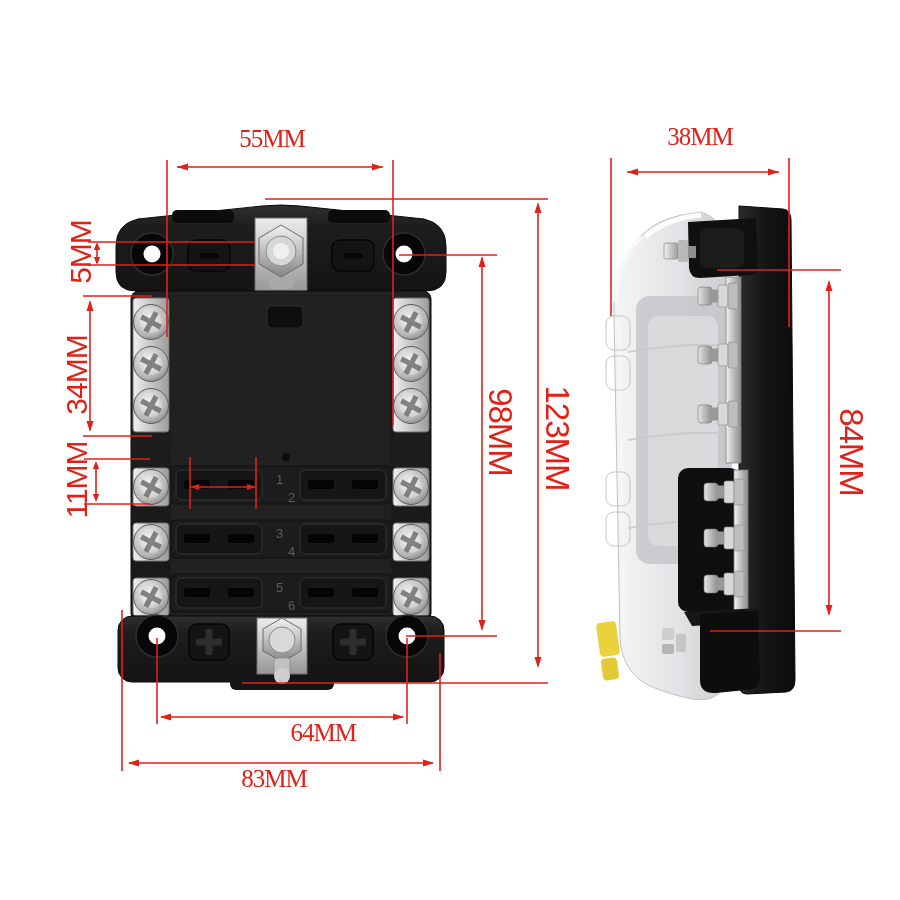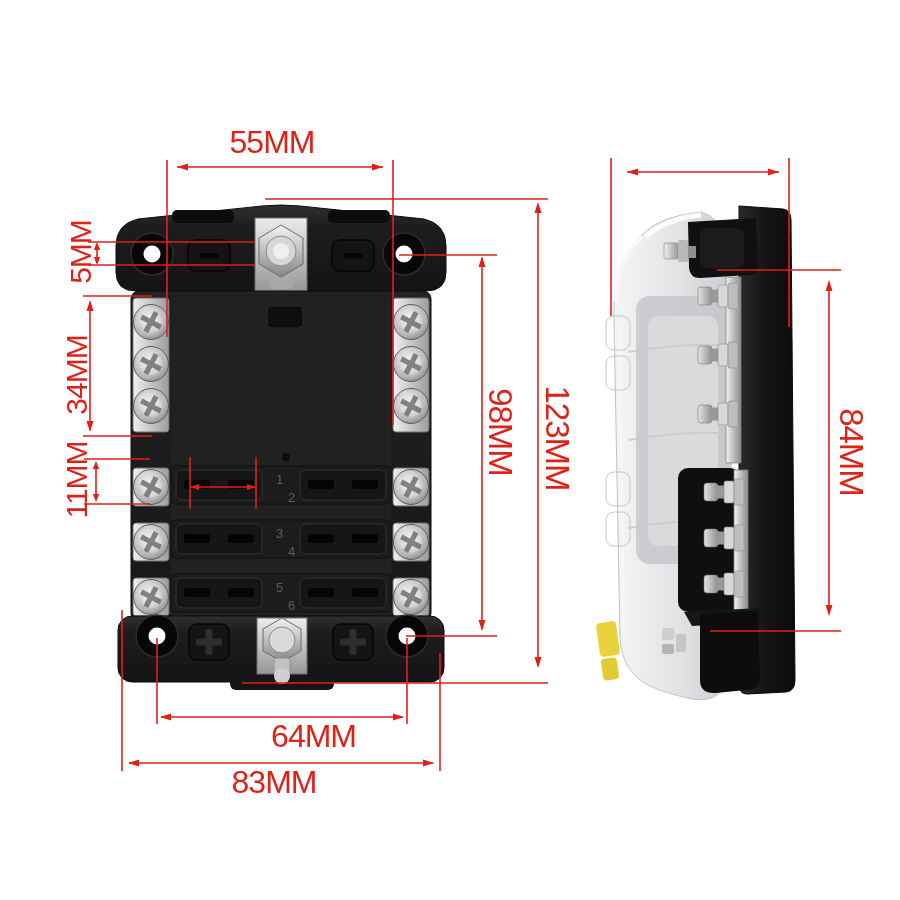--- a/index.html
+++ b/index.html
@@ -1,21 +1,21 @@
 <!DOCTYPE html>
 <html><head>
 <meta charset="utf-8">
 <style>
   html,body{margin:0;padding:0;background:#ffffff;}
   .canvas{position:relative;width:900px;height:900px;background:#ffffff;overflow:hidden;
           font-family:"Liberation Sans",sans-serif;}
   .art{position:absolute;left:0;top:0;}
   .dim{position:absolute;color:#e02118;letter-spacing:-1px;text-align:center;
        font-family:"Liberation Sans",sans-serif;line-height:1.05;white-space:nowrap;}
-  .sz-lg{font-size:32px;}
+  .sz-lg{font-size:25px;font-family:Liberation Serif, serif;}
   .sz-md{font-size:33px;}
   .sz-sm{font-size:30px;}
   .sz-20{font-size:29px;}
   .rot-ccw{transform:rotate(-90deg);}
   .rot-cw{transform:rotate(90deg);}
   .d55 {left:192px;top:126px;width:160px;}
   .d38 {left:620px;top:124px;width:160px;}
   .d64 {left:196px;top:720px;width:160px;text-align:right;}
   .d83 {left:194px;top:766px;width:160px;}
   .d20 {left:160px;top:458px;width:122px;}
@@ -331,20 +331,21 @@
       <line x1="129" y1="763" x2="433" y2="763"></line>
       <path d="M128,763 L139,759.5 L139,766.5 Z" stroke="none"></path>
       <path d="M434,763 L423,759.5 L423,766.5 Z" stroke="none"></path>
       <line x1="122" y1="610" x2="122" y2="771"></line>
       <line x1="440" y1="653" x2="440" y2="771"></line>
     </g>
   </g>
 </svg>
 
 <div class="dim sz-lg d55">55MM</div>
+<div class="dim sz-lg d38">38MM</div>
 <div class="dim sz-sm d5 rot-ccw">5MM</div>
 <div class="dim sz-sm d34 rot-ccw">34MM</div>
 <div class="dim sz-sm d11 rot-ccw">11MM</div>
 <div class="dim sz-md d98 rot-cw">98MM</div>
 <div class="dim sz-md d123 rot-cw">123MM</div>
 <div class="dim sz-md d84 rot-cw">84MM</div>
 <div class="dim sz-lg d64">64MM</div>
 <div class="dim sz-lg d83">83MM</div>
 
 <span class="fnum n1">1</span>

